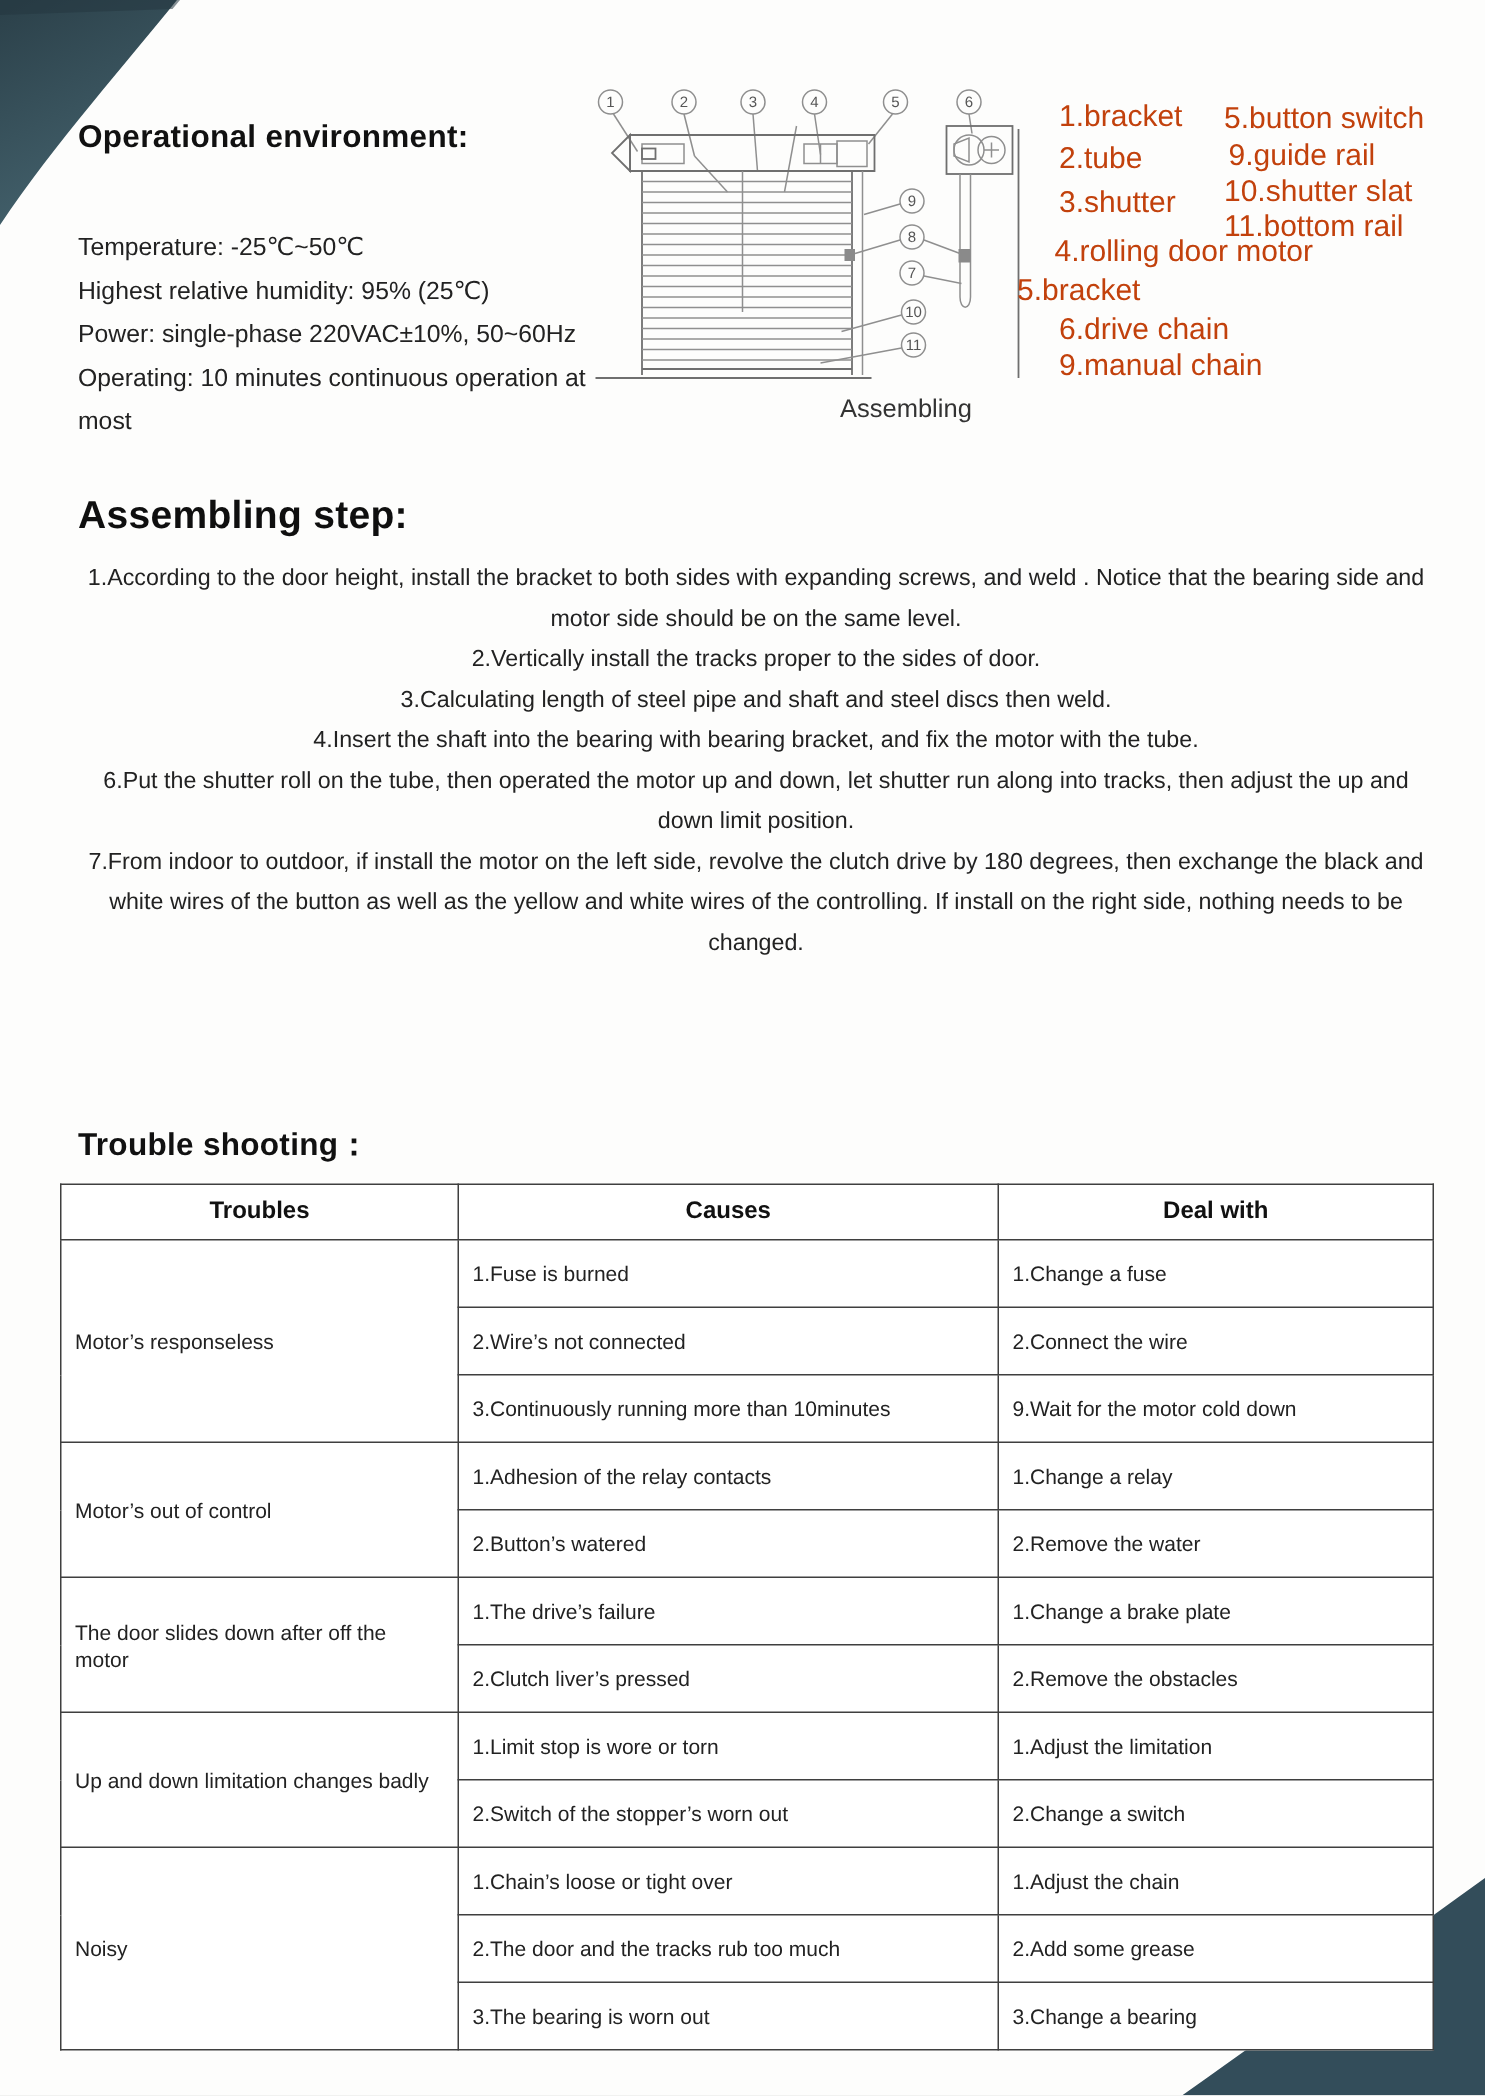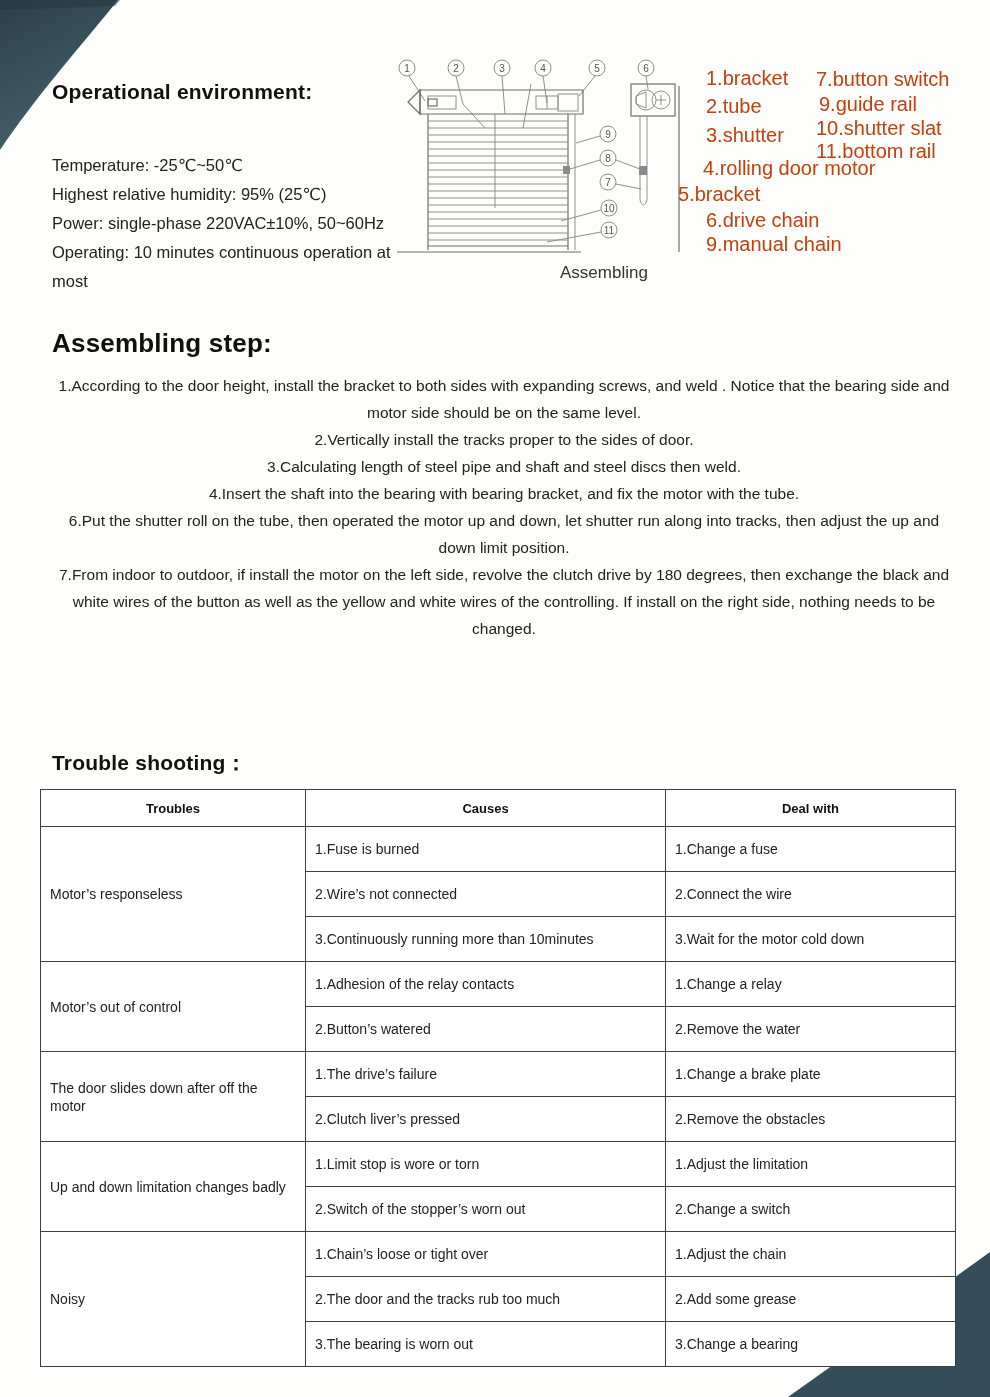--- a/index.html
+++ b/index.html
@@ -35,21 +35,21 @@
   .steps p{margin:0;text-align:center;}
 
   table.ts{
     border-collapse:collapse;table-layout:fixed;
     width:915px;background:#fff;
   }
   table.ts, table.ts td, table.ts th{
     border:1.6px solid #3f3f3f;
   }
   table.ts th{
-    height:36px;font-size:13px;font-weight:bold;color:#111;
+    height:36px;font-size:16px;font-weight:bold;color:#111;
     text-align:center;vertical-align:middle;padding:0 16px;
   }
   table.ts td{
     height:40px;font-size:14px;color:#222;
     vertical-align:middle;padding:2px 8px 2px 9px;line-height:18px;
   }
   td.trouble-cell{padding-left:10px;}
 
   svg text.callout{font-size:10px;fill:#555;font-family:"Liberation Sans","DejaVu Sans",sans-serif;}
   svg .ln{stroke:#8f8f8f;stroke-width:1;fill:none;}
@@ -179,21 +179,21 @@
   <div class="diagram-caption">Assembling</div>
 
   <div>
     <div class="parts-item" style="left:706px;top:67px">1.bracket</div>
     <div class="parts-item" style="left:706px;top:95px">2.tube</div>
     <div class="parts-item" style="left:706px;top:124px">3.shutter</div>
     <div class="parts-item" style="left:703px;top:157px">4.rolling door motor</div>
     <div class="parts-item" style="left:678px;top:183px">5.bracket</div>
     <div class="parts-item" style="left:706px;top:209px">6.drive chain</div>
     <div class="parts-item" style="left:706px;top:233px">9.manual chain</div>
-    <div class="parts-item" style="left:816px;top:68px">7.button switch</div>
+    <div class="parts-item" style="left:816px;top:68px">5.button switch</div>
     <div class="parts-item" style="left:819px;top:93px">9.guide rail</div>
     <div class="parts-item" style="left:816px;top:117px">10.shutter slat</div>
     <div class="parts-item" style="left:816px;top:140px">11.bottom rail</div>
   </div>
 
   <h1 class="abs big-heading" style="left:52px;top:328px">Assembling step:</h1>
   <div class="abs steps" style="left:50px;top:372px">
     <p>1.According to the door height, install the bracket to both sides with expanding screws, and weld . Notice that the bearing side and motor side should be on the same level.</p>
     <p>2.Vertically install the tracks proper to the sides of door.</p>
     <p>3.Calculating length of steel pipe and shaft and steel discs then weld.</p>
@@ -222,21 +222,21 @@
         <td class="trouble-cell" rowspan="3">Motor’s responseless</td>
         <td>1.Fuse is burned</td>
         <td>1.Change a fuse</td>
       </tr>
       <tr>
         <td>2.Wire’s not connected</td>
         <td>2.Connect the wire</td>
       </tr>
       <tr>
         <td>3.Continuously running more than 10minutes</td>
-        <td>3.Wait for the motor cold down</td>
+        <td>9.Wait for the motor cold down</td>
       </tr>
       <tr>
         <td class="trouble-cell" rowspan="2">Motor’s out of control</td>
         <td>1.Adhesion of the relay contacts</td>
         <td>1.Change a relay</td>
       </tr>
       <tr>
         <td>2.Button’s watered</td>
         <td>2.Remove the water</td>
       </tr>

